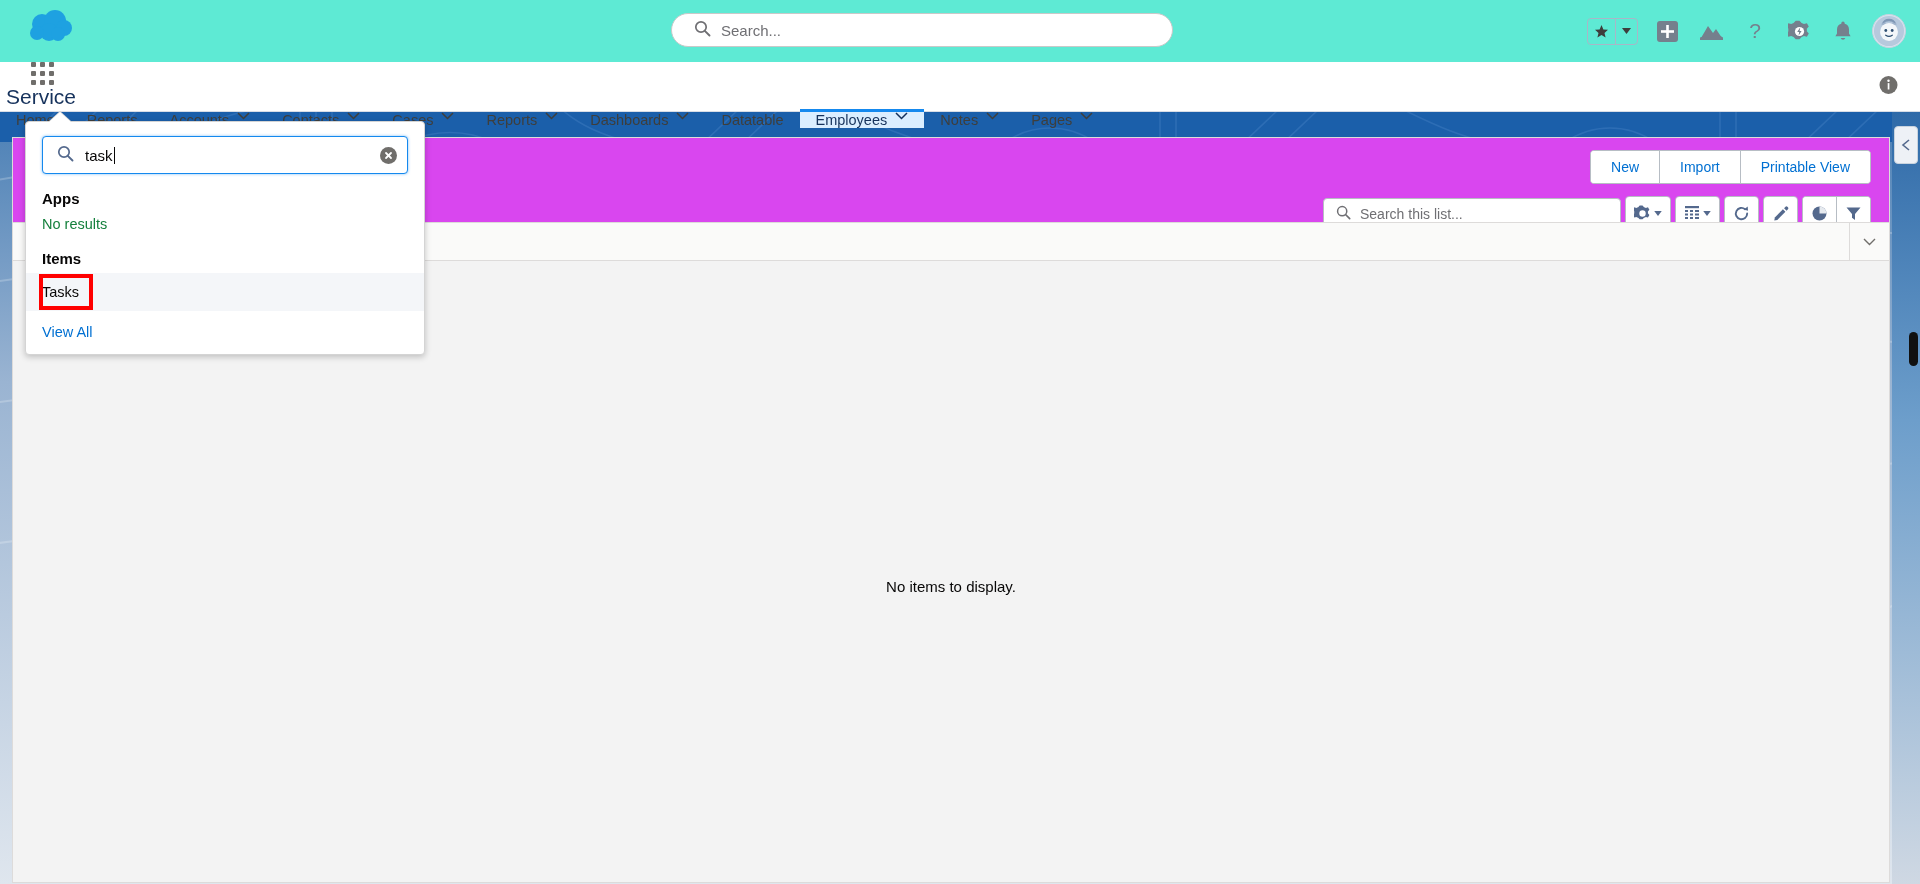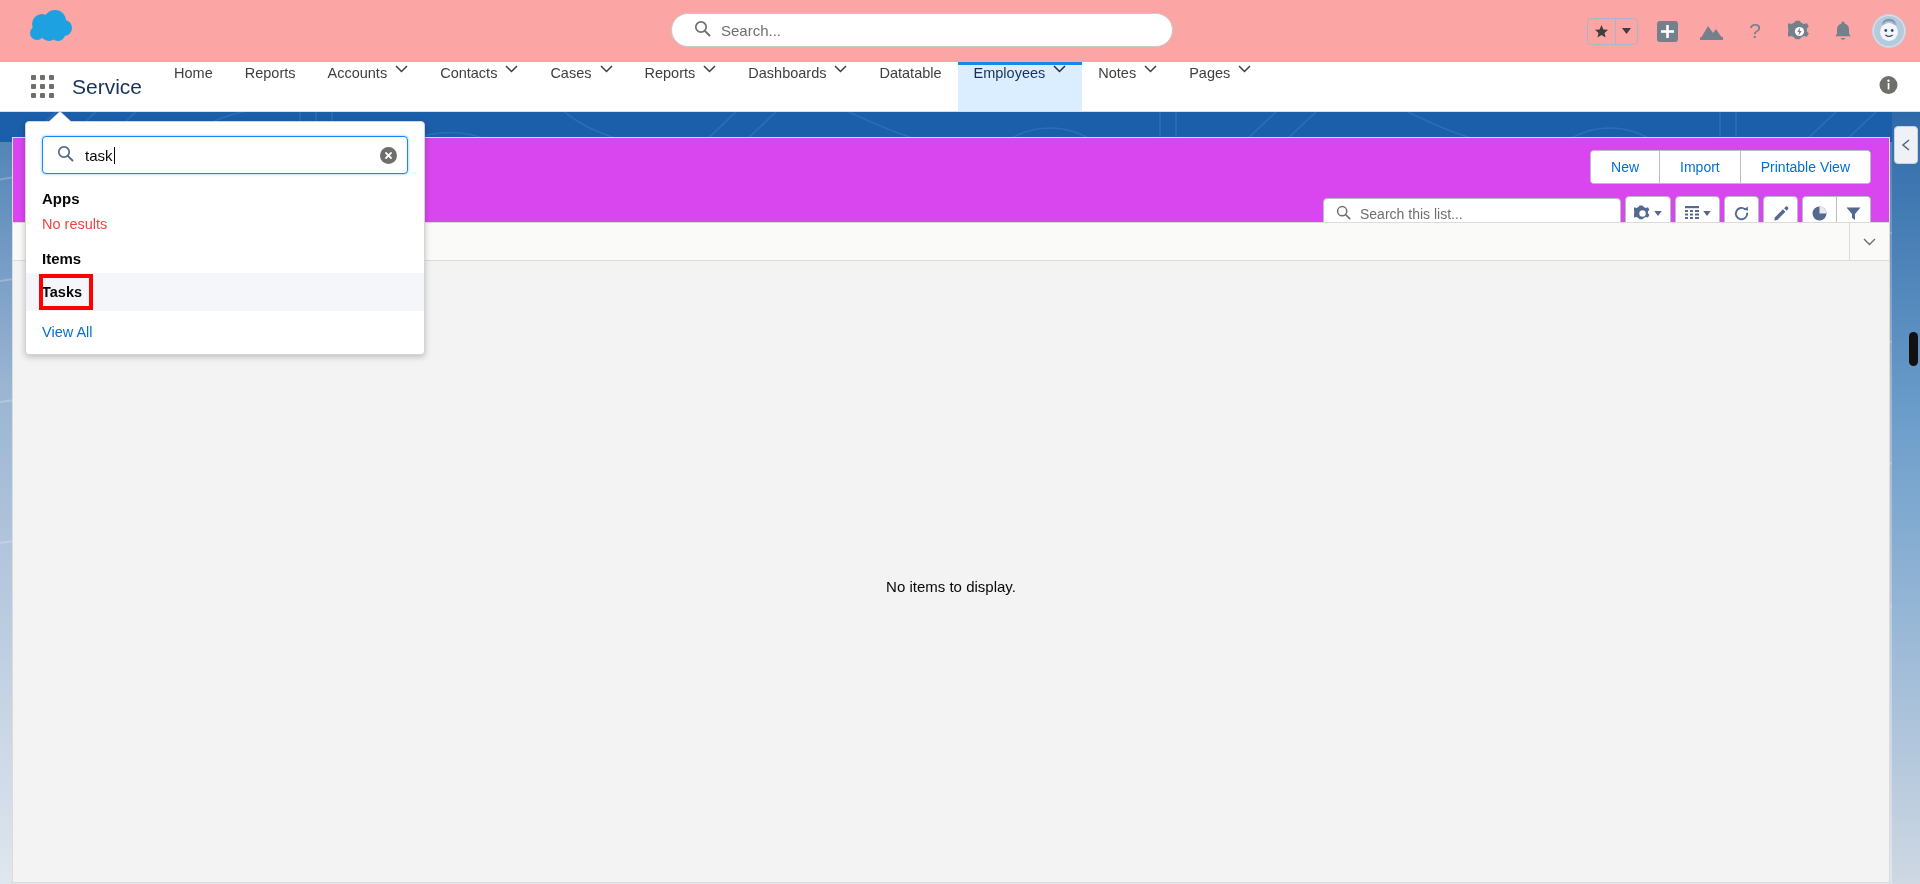--- a/index.html
+++ b/index.html
@@ -8,21 +8,21 @@
     font-family: "Liberation Sans", sans-serif;
     background: #ffffff;
     overflow: hidden;
   }
   body { position: relative; }
 
   
   .global-header {
     position: absolute; top: 0; left: 0;
     width: 1920px; height: 62px;
-    background: #fca5a5;
+    background: #5eead4;
     display: flex; align-items: center;
     z-index: 30;
   }
   .sf-cloud-logo { position: absolute; left: 22px; top: 7px; width: 56px; height: 40px; }
   .global-search-wrap {
     position: absolute; left: 671px; top: 13px;
     width: 502px; height: 34px;
   }
   .global-search {
     width: 100%; height: 100%;
@@ -56,20 +56,21 @@
   }
 
   
   .nav-bar {
     position: absolute; top: 62px; left: 0;
     width: 1920px; height: 50px;
     background: #ffffff;
     border-bottom: 1px solid #d8dde6;
     display: flex; align-items: stretch;
     z-index: 28;
+    flex-direction: column;
   }
   .app-launcher {
     width: 48px; display: flex; align-items: center; justify-content: center;
     margin-left: 18px;
   }
   .waffle { display: grid; grid-template-columns: repeat(3, 5px); gap: 4px; }
   .waffle i { width: 5px; height: 5px; background: #706e6b; border-radius: 1px; display: block; }
   .app-name {
     display: flex; align-items: center;
     font-size: 21px; color: #16325c; padding: 0 16px 0 6px;
@@ -239,24 +240,24 @@
   .clear-btn {
     width: 17px; height: 17px; border-radius: 50%;
     background: #706e6b; display: flex; align-items: center; justify-content: center;
     flex: 0 0 auto;
   }
   .section-label {
     font-size: 15px; font-weight: bold; color: #080707;
     padding: 10px 16px 6px 16px;
   }
   .no-results {
-    font-size: 14.5px; color: #ef4444; padding: 3px 16px 8px 16px;
+    font-size: 14.5px; color: #15803d; padding: 3px 16px 8px 16px;
   }
   .item-row {
-    font-size: 14.5px; font-weight: bold; color: #080707;
+    font-size: 14.5px; font-weight: normal; color: #080707;
     padding: 11px 16px; background: #f4f6f9;
     position: relative;
   }
   .highlight-box {
     position: absolute; left: 13px; top: 1px;
     width: 54px; height: 36px;
     border: 4px solid #ff0000;
     pointer-events: none;
   }
   .view-all-row { padding: 12px 16px 13px 16px; }

